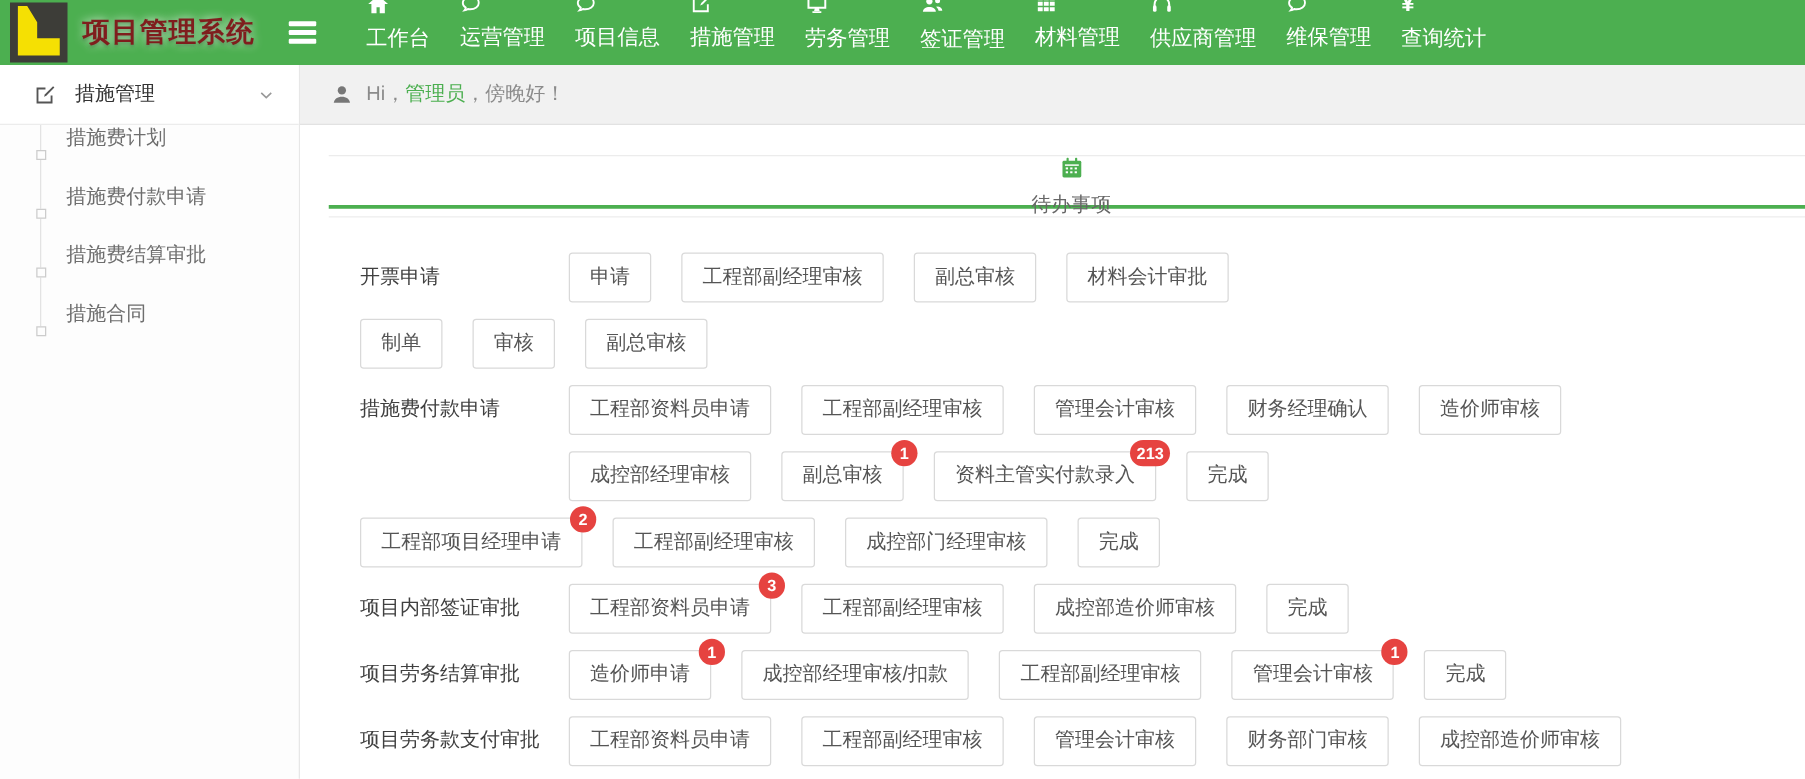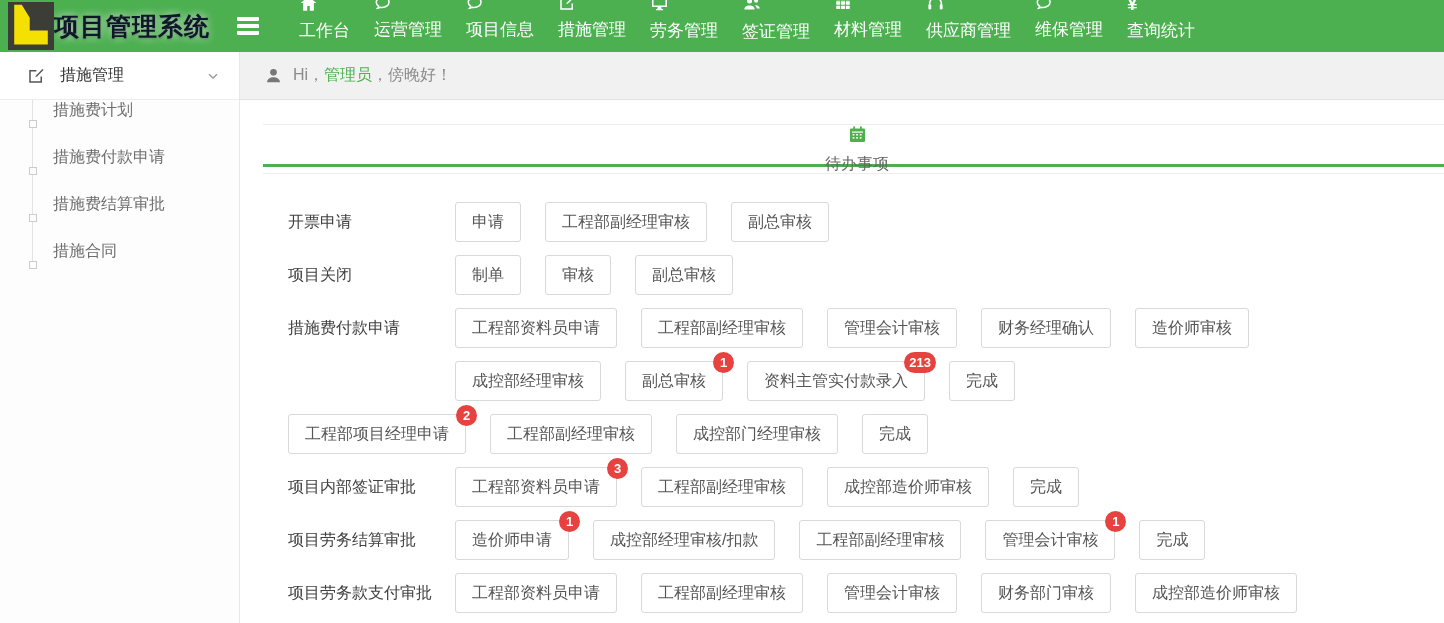--- a/index.html
+++ b/index.html
@@ -13,21 +13,21 @@
     font-family:"Liberation Sans",sans-serif;}
 
   
   .navbar{position:absolute;top:0;left:0;width:1444px;height:52px;
     background:var(--green);display:flex;align-items:center;}
   .logo-box{width:46px;height:48px;background:#3d3d38;margin-left:8px;
     position:relative;flex:0 0 auto;}
   .logo-shape{position:absolute;left:2px;top:1px;right:2px;bottom:1px;
     background:var(--yellow);
     clip-path:polygon(10% 4%,28% 4%,47% 32%,47% 60%,90% 60%,90% 90%,10% 90%);}
-  .app-title{color:#0f172a;font-size:25px;font-weight:bold;
+  .app-title{color:#7f1d1d;font-size:22px;font-weight:bold;margin-left:12px;
     letter-spacing:1px;white-space:nowrap;
     text-shadow:0 1px 3px rgba(0,0,0,.25),0 0 8px rgba(255,255,255,.85);}
   .hamburger{margin-left:27px;cursor:pointer;flex:0 0 auto;}
   .hamburger div{width:22px;height:3.5px;background:#fff;border-radius:1px;margin:3.5px 0;}
   .nav-items{display:flex;margin-left:28px;height:52px;align-items:center;}
   .nav-item{display:flex;gap:6px;color:#fff;font-size:17px;
     height:64px;position:relative;cursor:pointer;padding:0 12px;white-space:nowrap;flex-direction:column;}
   .nav-item.active::after{content:"";position:absolute;left:10px;right:10px;bottom:4px;
     height:2px;background:#fff;}
   .nav-icon{display:flex;align-items:center;color:#fff;}
@@ -252,25 +252,25 @@
     </div>
     <div class="panel-sub"></div>
     <div class="rows">
         <div class="workflow-row">
           <div class="row-label">开票申请</div>
           <div class="row-lines">
             <div class="btn-line">
               <button class="step-btn">申请</button>
               <button class="step-btn">工程部副经理审核</button>
               <button class="step-btn">副总审核</button>
-            </div>
-          </div>
-        </div>
-        <div class="workflow-row">
-          <div class="row-label">项目关闭</div>
+              <button class="step-btn">材料会计审批</button>
+            </div>
+          </div>
+        </div>
+        <div class="workflow-row">
           <div class="row-lines">
             <div class="btn-line">
               <button class="step-btn">制单</button>
               <button class="step-btn">审核</button>
               <button class="step-btn">副总审核</button>
             </div>
           </div>
         </div>
         <div class="workflow-row">
           <div class="row-label">措施费付款申请</div>

